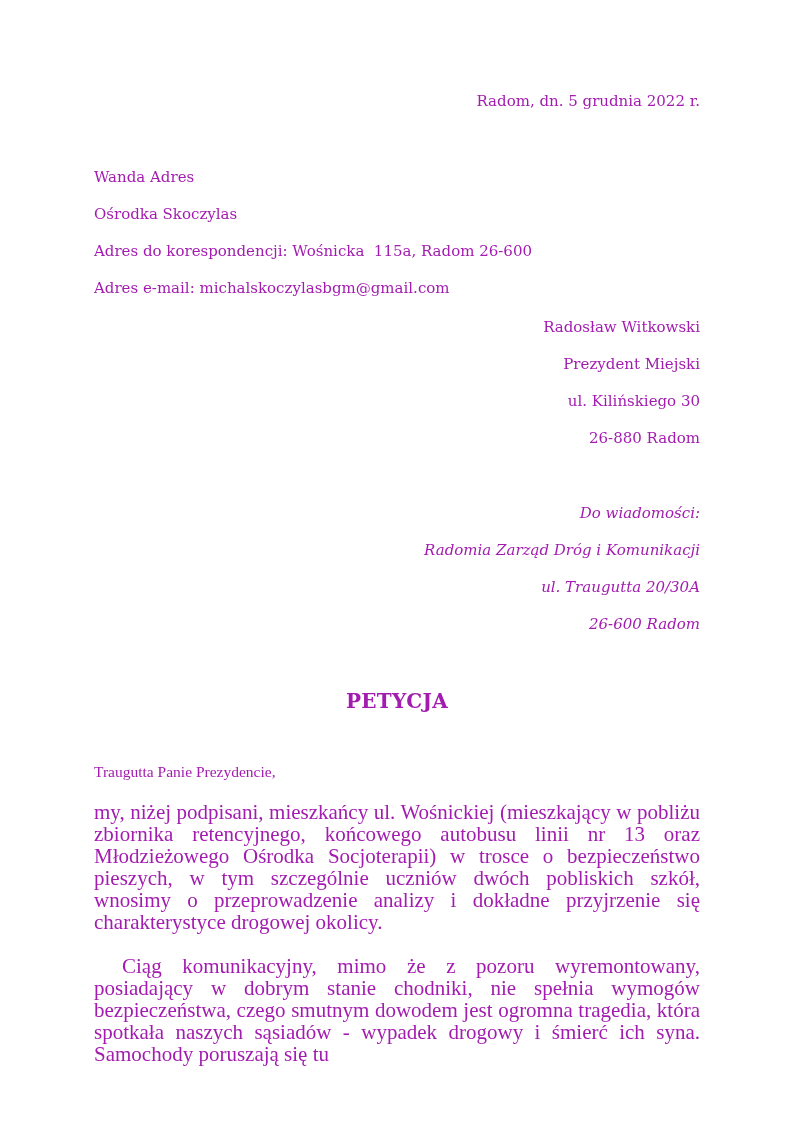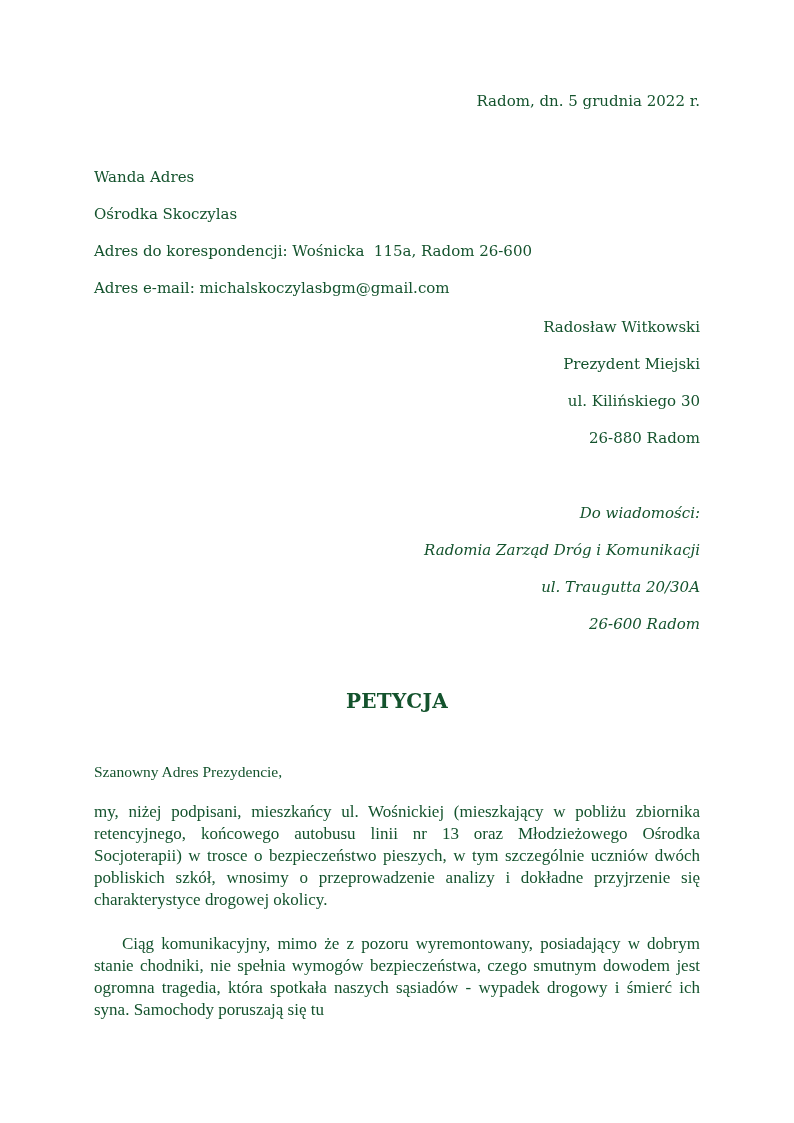--- a/index.html
+++ b/index.html
@@ -9,21 +9,21 @@
     background: #ffffff;
   }
   .page {
     position: relative;
     width: 794px;
     height: 1123px;
     margin: 0 auto;
     box-sizing: border-box;
     padding: 90px 94px 0 94px;
     background: #ffffff;
-    color: #14532d;
+    color: #a21caf;
     font-family: "DejaVu Serif", "Liberation Serif", serif;
     font-size: 15px;
     overflow: hidden;
   }
   p { margin: 0; }
 
   .date-line {
     text-align: right;
     line-height: 22px;
   }
@@ -57,21 +57,21 @@
     margin-top: 49px;
     line-height: 22px;
     font-family: "Liberation Serif", serif;
     font-size: 15.5px;
   }
 
   .body-paragraph {
     text-align: justify;
     line-height: 22px;
     font-family: "Liberation Serif", serif;
-    font-size: 17px;
+    font-size: 21px;
   }
   .body-paragraph.first { margin-top: 18px; }
   .body-paragraph.indented {
     margin-top: 22px;
     text-indent: 28px;
   }
 </style>
 </head>
 <body>
 
@@ -95,19 +95,19 @@
 
   <div class="cc-block">
     <p>Do wiadomości:</p>
     <p>Radomia Zarząd Dróg i Komunikacji</p>
     <p>ul. Traugutta 20/30A</p>
     <p>26-600 Radom</p>
   </div>
 
   <p class="letter-title">PETYCJA</p>
 
-  <p class="greeting">Szanowny Adres Prezydencie,</p>
+  <p class="greeting">Traugutta Panie Prezydencie,</p>
 
   <p class="body-paragraph first">my, niżej podpisani, mieszkańcy ul. Wośnickiej (mieszkający w pobliżu zbiornika retencyjnego, końcowego autobusu linii nr 13 oraz Młodzieżowego Ośrodka Socjoterapii) w trosce o bezpieczeństwo pieszych, w tym szczególnie uczniów dwóch pobliskich szkół, wnosimy o przeprowadzenie analizy i dokładne przyjrzenie się charakterystyce drogowej okolicy.</p>
 
   <p class="body-paragraph indented">Ciąg komunikacyjny, mimo że z pozoru wyremontowany, posiadający w dobrym stanie chodniki, nie spełnia wymogów bezpieczeństwa, czego smutnym dowodem jest ogromna tragedia, która spotkała naszych sąsiadów - wypadek drogowy i śmierć ich syna. Samochody poruszają się tu</p>
 
 </div>
 
 </body></html>

